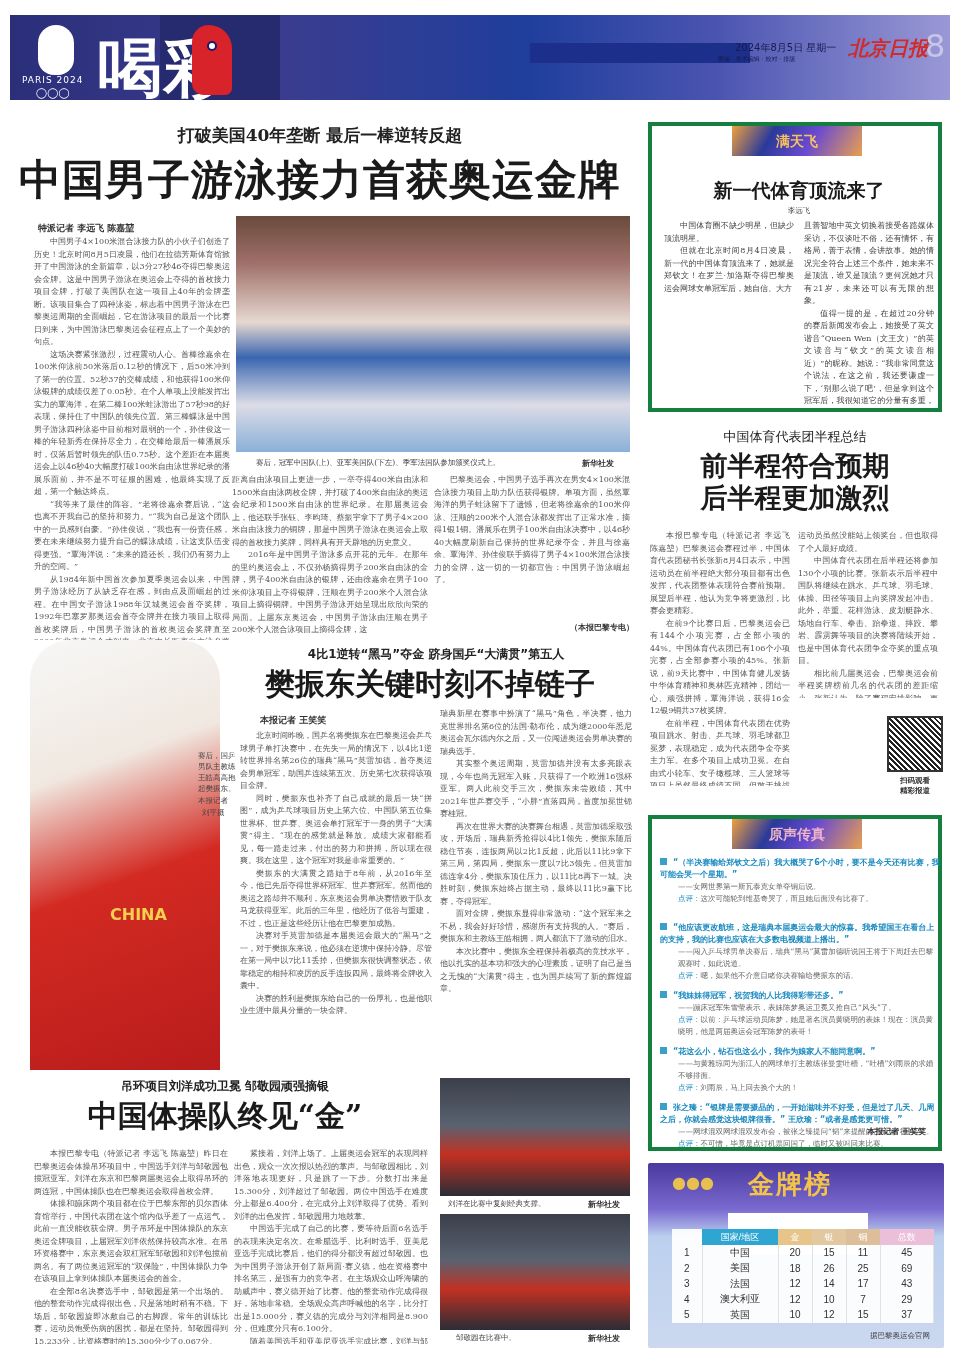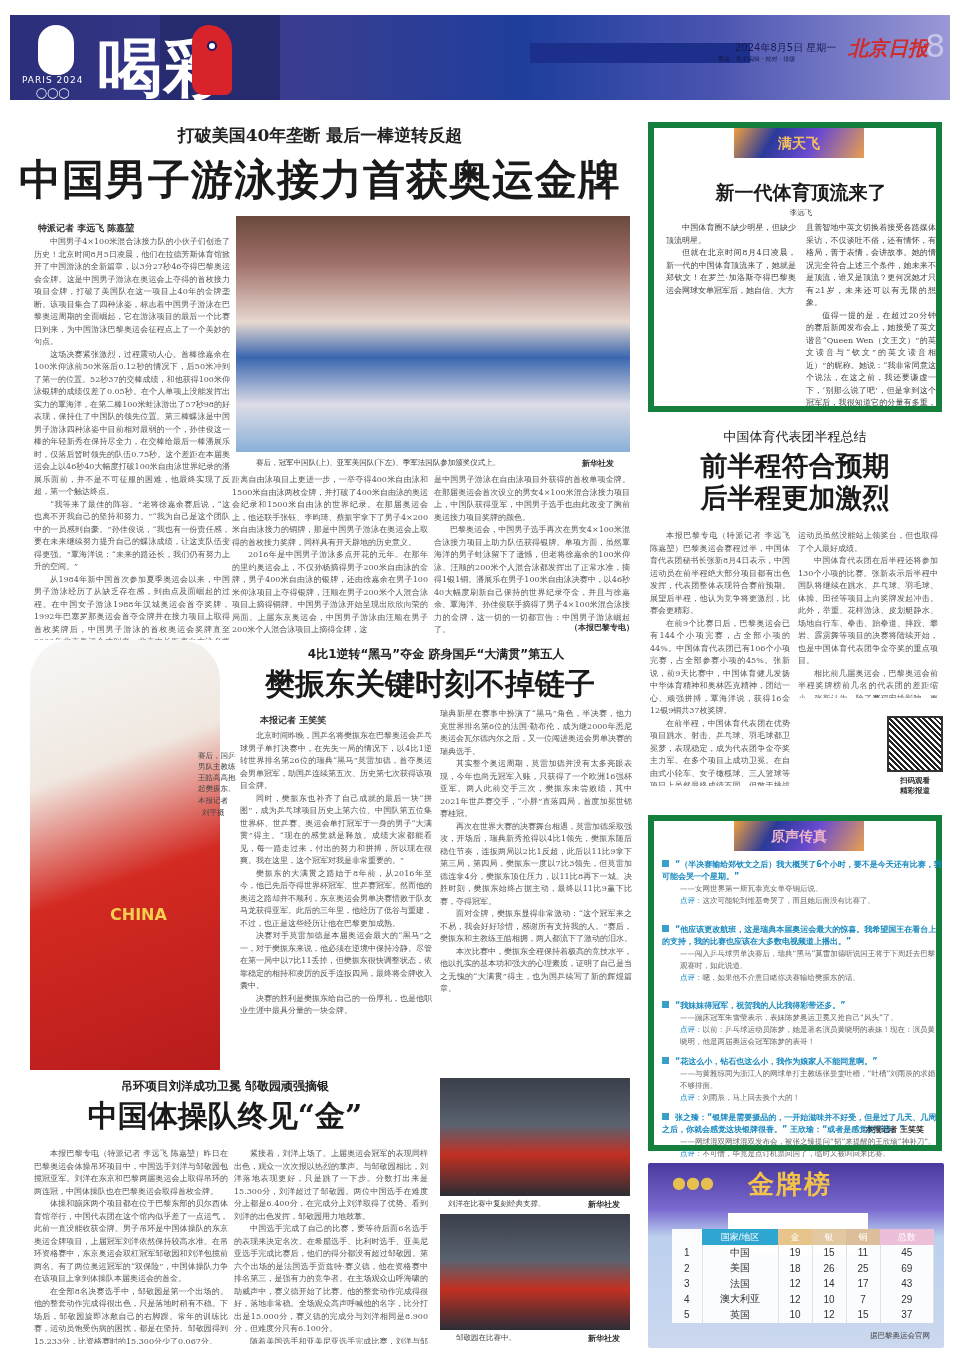--- a/index.html
+++ b/index.html
@@ -24,21 +24,21 @@
   .headline { font: bold 42px "DejaVu Sans", sans-serif; color: #1a1a1a; text-align: center; letter-spacing: 1px; }
   .body-text { font: 8px "DejaVu Serif", serif; color: #555; line-height: 12.5px; text-align: justify; }
   .body-text p { text-indent: 2em; }
   .byline { font: bold 9px "DejaVu Sans", sans-serif; color: #333; }
   .caption { font: 7.5px "DejaVu Serif", serif; color: #444; }
   .credit { font: bold 8px "DejaVu Sans", sans-serif; color: #333; }
   .photo { background: linear-gradient(180deg, #6a4a3c 0%, #a0706a 20%, #e6d8d0 45%, #3a66b0 60%, #dcdce6 80%, #8ab0d8 100%); }
   .photo-tt { background: linear-gradient(160deg, #f7f7f7 0%, #f0e8e0 30%, #d32a22 55%, #b81c1c 100%); }
   .photo-gym { background: linear-gradient(180deg, #3a3f4a 0%, #5a6270 40%, #c23022 65%, #2a2d36 100%); }
   
-  .box { border: 6px solid #15803d; background: #fff; }
+  .box { border: 4px solid #15803d; background: #fff; }
   .banner-small { background: linear-gradient(120deg, #f0a040 0%, #2a3a9a 30%, #6a4ad0 60%, #e8a050 100%); color: #f5c060; font: bold 14px "DejaVu Sans", sans-serif; text-align: center; line-height: 30px; }
   .quote { font: bold 8px "DejaVu Sans", sans-serif; color: #1a8ac0; line-height: 12px; }
   .quote-src { font: 7.5px "DejaVu Sans", sans-serif; color: #666; line-height: 12px; padding-left: 18px; }
   .quote-cmt { font: 7.5px "DejaVu Sans", sans-serif; color: #666; line-height: 12px; padding-left: 18px; }
   .quote-cmt b { color: #1a8ac0; font-weight: normal; }
   .bullet { display: inline-block; width: 7px; height: 7px; background: #3aa0c8; margin-right: 6px; }
   
   .medal-panel { left: 648px; top: 1163px; width: 296px; height: 185px; background: linear-gradient(180deg, #4a3aa0 0%, #7a6ad0 25%, #bcd0ee 40%, #cbd8ef 100%); border-radius: 2px; overflow: hidden; }
   .medal-title { left: 100px; top: 4px; font: bold 26px "DejaVu Sans", sans-serif; color: #f3c24a; letter-spacing: 2px; }
   .medal-date { left: 80px; top: 50px; width: 140px; text-align: center; font: 7.5px "DejaVu Sans", sans-serif; color: #444; background: #fff; padding: 16px 0; }
@@ -79,21 +79,20 @@
 
 <div class="abs photo" style="left:236px;top:216px;width:394px;height:236px;"></div>
 <div class="abs caption" style="left:256px;top:458px;">赛后，冠军中国队(上)、亚军美国队(下左)、季军法国队参加颁奖仪式上。</div>
 <div class="abs credit" style="left:582px;top:458px;">新华社发</div>
 
 <div class="abs body-text" style="left:232px;top:474px;width:196px;height:162px;overflow:hidden;">
   <p style="text-indent:0">距离自由泳项目上更进一步，一举夺得400米自由泳和1500米自由泳两枚金牌，并打破了400米自由泳的奥运会纪录和1500米自由泳的世界纪录。在那届奥运会上，他还联手张钰、李昀琦、蔡振宇拿下了男子4×200米自由泳接力的铜牌，那是中国男子游泳在奥运会上取得的首枚接力奖牌，同样具有开天辟地的历史意义。</p>
   <p>2016年是中国男子游泳多点开花的元年。在那年的里约奥运会上，不仅孙杨摘得男子200米自由泳的金牌，男子400米自由泳的银牌，还由徐嘉余在男子100米仰泳项目上夺得银牌，汪顺在男子200米个人混合泳项目上摘得铜牌。中国男子游泳开始呈现出欣欣向荣的局面。上届东京奥运会，中国男子游泳由汪顺在男子200米个人混合泳项目上摘得金牌，这</p>
 </div>
 <div class="abs body-text" style="left:434px;top:474px;width:196px;height:162px;overflow:hidden;">
-  <p style="text-indent:0">是中国男子游泳在自由泳项目外获得的首枚单项金牌。在那届奥运会首次设立的男女4×100米混合泳接力项目上，中国队获得亚军，中国男子选手也由此改变了胸前奥运接力项目奖牌的颜色。</p>
   <p>巴黎奥运会，中国男子选手再次在男女4×100米混合泳接力项目上助力队伍获得银牌。单项方面，虽然覃海洋的男子蛙泳留下了遗憾，但老将徐嘉余的100米仰泳、汪顺的200米个人混合泳都发挥出了正常水准，摘得1银1铜。潘展乐在男子100米自由泳决赛中，以46秒40大幅度刷新自己保持的世界纪录夺金，并且与徐嘉余、覃海洋、孙佳俊联手摘得了男子4×100米混合泳接力的金牌，这一切的一切都宣告：中国男子游泳崛起了。</p>
 </div>
 <div class="abs credit" style="left:566px;top:622px;background:#fff;padding-left:4px;">（本报巴黎专电）</div>
 
 <div class="abs photo-tt" style="left:30px;top:640px;width:190px;height:430px;border-radius:40px 40px 0 0;"></div>
 <div class="abs" style="left:110px;top:905px;font:bold 16px 'DejaVu Sans',sans-serif;color:#f5d050;">CHINA</div>
 <div class="abs caption" style="left:198px;top:750px;width:38px;line-height:11px;">赛后，国乒男队主教练王皓高高抱起樊振东。</div>
 <div class="abs caption" style="left:198px;top:796px;">本报记者</div>
 <div class="abs caption" style="left:202px;top:808px;">刘平摄</div>
 
@@ -117,21 +116,21 @@
 
 <div class="abs" style="left:20px;top:1078px;width:410px;text-align:center;font:bold 12px 'DejaVu Sans',sans-serif;color:#222;">吊环项目刘洋成功卫冕  邹敬园顽强摘银</div>
 <div class="abs" style="left:20px;top:1096px;width:410px;text-align:center;font:bold 30px 'DejaVu Serif',serif;color:#1a1a1a;">中国体操队终见“金”</div>
 <div class="abs body-text" style="left:34px;top:1148px;width:194px;height:196px;overflow:hidden;">
   <p>本报巴黎专电（特派记者  李远飞  陈嘉堃）昨日在巴黎奥运会体操吊环项目中，中国选手刘洋与邹敬园包揽冠亚军。刘洋在东京和巴黎两届奥运会上取得吊环的两连冠，中国体操队也在巴黎奥运会取得首枚金牌。</p>
   <p>体操和蹦床两个项目都在位于巴黎东部的贝尔西体育馆举行，中国代表团在这个馆内似乎差了一点运气，此前一直没能收获金牌。男子吊环是中国体操队的东京奥运金牌项目，上届冠军刘洋依然保持较高水准。在吊环资格赛中，东京奥运会双杠冠军邹敬园和刘洋包揽前两名。有了两位奥运冠军的“双保险”，中国体操队力争在该项目上拿到体操队本届奥运会的首金。</p>
   <p>在全部8名决赛选手中，邹敬园是第一个出场的。他的整套动作完成得很出色，只是落地时稍有不稳。下场后，邹敬园旋即冰敷自己的右脚踝。常年的训练比赛，运动员饱受伤病的困扰，都是在坚持。邹敬园得到15.233分，比资格赛时的15.300分少了0.067分。</p>
 </div>
 <div class="abs body-text" style="left:234px;top:1148px;width:194px;height:196px;overflow:hidden;">
   <p>紧接着，刘洋上场了。上届奥运会冠军的表现同样出色，观众一次次报以热烈的掌声。与邹敬园相比，刘洋落地表现更好，只是跳了一下步。分数打出来是15.300分，刘洋超过了邹敬园。两位中国选手在难度分上都是6.400分，在完成分上刘洋取得了优势。看到刘洋的出色发挥，邹敬园用力地鼓掌。</p>
-  <p>中国选手完成了自己的比赛，要等待后面6名选手的表现来决定名次。在希腊选手、比利时选手、亚美尼亚选手完成比赛后，他们的得分都没有超过邹敬园。第六个出场的是法国选手贾兹特·赛义德，他在资格赛中排名第三，是强有力的竞争者。在主场观众山呼海啸的助威声中，赛义德开始了比赛。他的整套动作完成得很好，落地非常稳。全场观众高声呼喊他的名字，比分打出是15.000分，赛义德的完成分与刘洋相同是8.900分，但难度分只有6.100分。</p>
+  <p>中国选手完成了自己的比赛，要等待后面6名选手的表现来决定名次。在希腊选手、比利时选手、亚美尼亚选手完成比赛后，他们的得分都没有超过邹敬园。也为中国男子游泳开创了新局面·赛义德，他在资格赛中排名第三，是强有力的竞争者。在主场观众山呼海啸的助威声中，赛义德开始了比赛。他的整套动作完成得很好，落地非常稳。全场观众高声呼喊他的名字，比分打出是15.000分，赛义德的完成分与刘洋相同是8.900分，但难度分只有6.100分。</p>
   <p>随着美国选手和亚美尼亚选手完成比赛，刘洋与邹敬园锁定冠、亚军，中国体操队在巴黎终于收获了金牌！希腊选手佩特罗尼亚斯获得第三名。</p>
 </div>
 <div class="abs photo-gym" style="left:440px;top:1078px;width:190px;height:118px;"></div>
 <div class="abs caption" style="left:448px;top:1199px;">刘洋在比赛中复刻经典支撑。</div>
 <div class="abs credit" style="left:588px;top:1199px;">新华社发</div>
 <div class="abs photo-gym" style="left:440px;top:1214px;width:190px;height:116px;"></div>
 <div class="abs caption" style="left:456px;top:1333px;">邹敬园在比赛中。</div>
 <div class="abs credit" style="left:588px;top:1333px;">新华社发</div>
 
 <div class="abs box" style="left:648px;top:122px;width:294px;height:290px;">
@@ -169,21 +168,21 @@
 </div>
 
 <div class="abs box" style="left:648px;top:815px;width:294px;height:336px;">
   <div class="abs banner-small" style="left:80px;top:0;width:130px;height:30px;color:#f0b4c8;">原声传真</div>
   <div class="abs" style="left:8px;top:38px;width:280px;">
     <div style="margin-bottom:17px;">
       <div class="quote"><span class="bullet"></span><span>“（半决赛输给郑钦文之后）我大概哭了6个小时，要不是今天还有比赛，我可能会哭一个星期。”</span></div>
       <div class="quote-src">——女网世界第一斯瓦泰克女单夺铜后说。</div>
       <div class="quote-cmt"><b>点评：</b><span>这次可能轮到维基奇哭了，而且她后面没有比赛了。</span></div>
     </div>
-    <div style="margin-bottom:16px;">
+    <div style="margin-bottom:8px;">
       <div class="quote"><span class="bullet"></span><span>“他应该更改航班，这是瑞典本届奥运会最大的惊喜。我希望国王在看台上的支持，我的比赛也应该在大多数电视频道上播出。”</span></div>
       <div class="quote-src">——闯入乒乓球男单决赛后，瑞典“黑马”莫雷加德听说国王将于下周赶去巴黎观赛时，如此说道。</div>
       <div class="quote-cmt"><b>点评：</b><span>嗯，如果他不介意目睹你决赛输给樊振东的话。</span></div>
     </div>
     <div style="margin-bottom:8px;">
       <div class="quote"><span class="bullet"></span><span>“我妹妹得冠军，祝贺我的人比我得彩带还多。”</span></div>
       <div class="quote-src">——蹦床冠军朱雪莹表示，表妹陈梦奥运卫冕又抢自己“风头”了。</div>
       <div class="quote-cmt"><b>点评：</b><span>以前：乒乓球运动员陈梦，她是著名演员黄晓明的表妹！现在：演员黄晓明，他是两届奥运会冠军陈梦的表哥！</span></div>
     </div>
     <div style="margin-bottom:8px;">
@@ -212,21 +211,21 @@
         <th style="background:#e6c48a;width:34px;">金</th>
         <th style="background:#e2c8a0;width:34px;">银</th>
         <th style="background:#dcbf9a;width:34px;">铜</th>
         <th style="background:#ecbfd8;">总数</th>
       </tr>
     </thead>
     <tbody>
       <tr>
         <td>1</td>
         <td>中国</td>
-        <td>19</td>
+        <td>20</td>
         <td>15</td>
         <td>11</td>
         <td>45</td>
       </tr>
       <tr>
         <td>2</td>
         <td>美国</td>
         <td>18</td>
         <td>26</td>
         <td>25</td>

